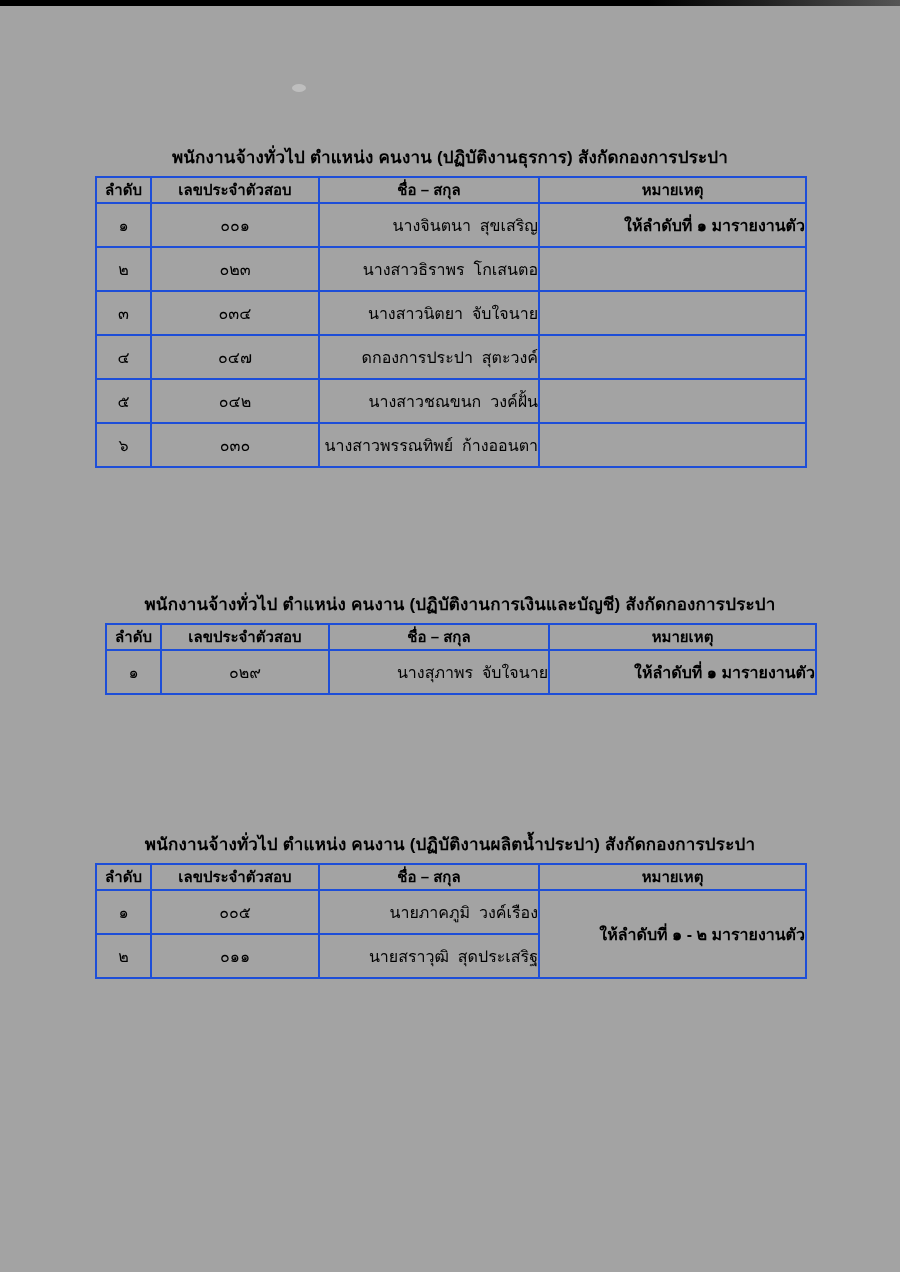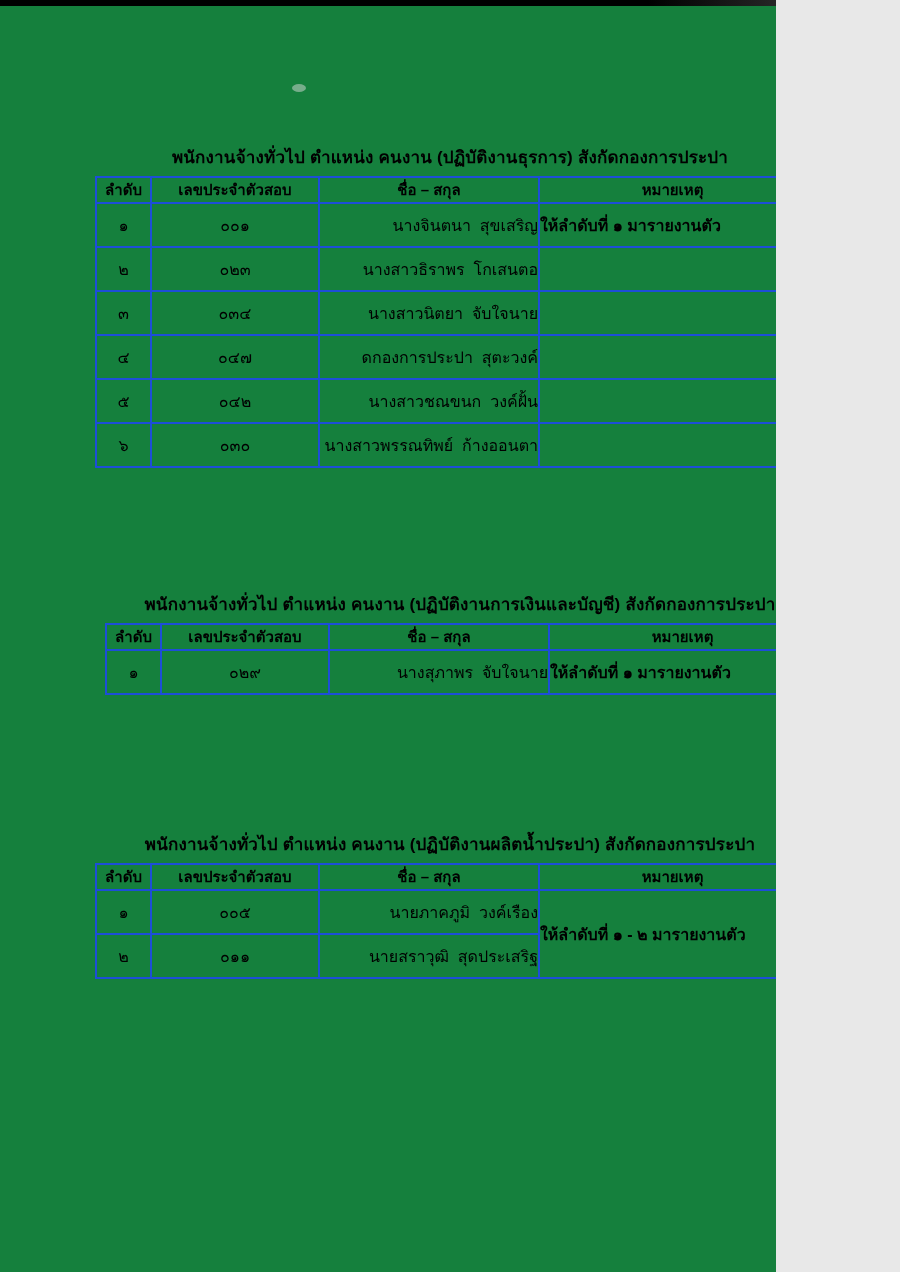--- a/index.html
+++ b/index.html
@@ -2,23 +2,23 @@
 <html lang="th"><head>
 <meta charset="utf-8">
 <style>
   html, body {
     margin: 0;
     padding: 0;
     background: #e8e8e8;
   }
   .page {
     position: relative;
-    width: 776px;
+    width: 900px;
     height: 1272px;
-    background: #15803d;
+    background: #a3a3a3;
     overflow: hidden;
     font-family: "Liberation Sans", sans-serif;
     color: #000;
   }
   .scan-bar {
     position: absolute;
     top: 0;
     left: 0;
     width: 900px;
     height: 6px;
@@ -77,21 +77,21 @@
   }
   td.cell-no, td.cell-id {
     text-align: center;
   }
   td.cell-name {
     text-align: right;
     padding-left: 10px;
     white-space: pre-wrap;
   }
   td.cell-remark {
-    text-align: left;
+    text-align: right;
     font-weight: bold;
     font-size: 16px;
     margin-top: 11px;
   }
 </style>
 </head>
 <body>
 
 <div class="page">
   <div class="scan-bar"></div>

